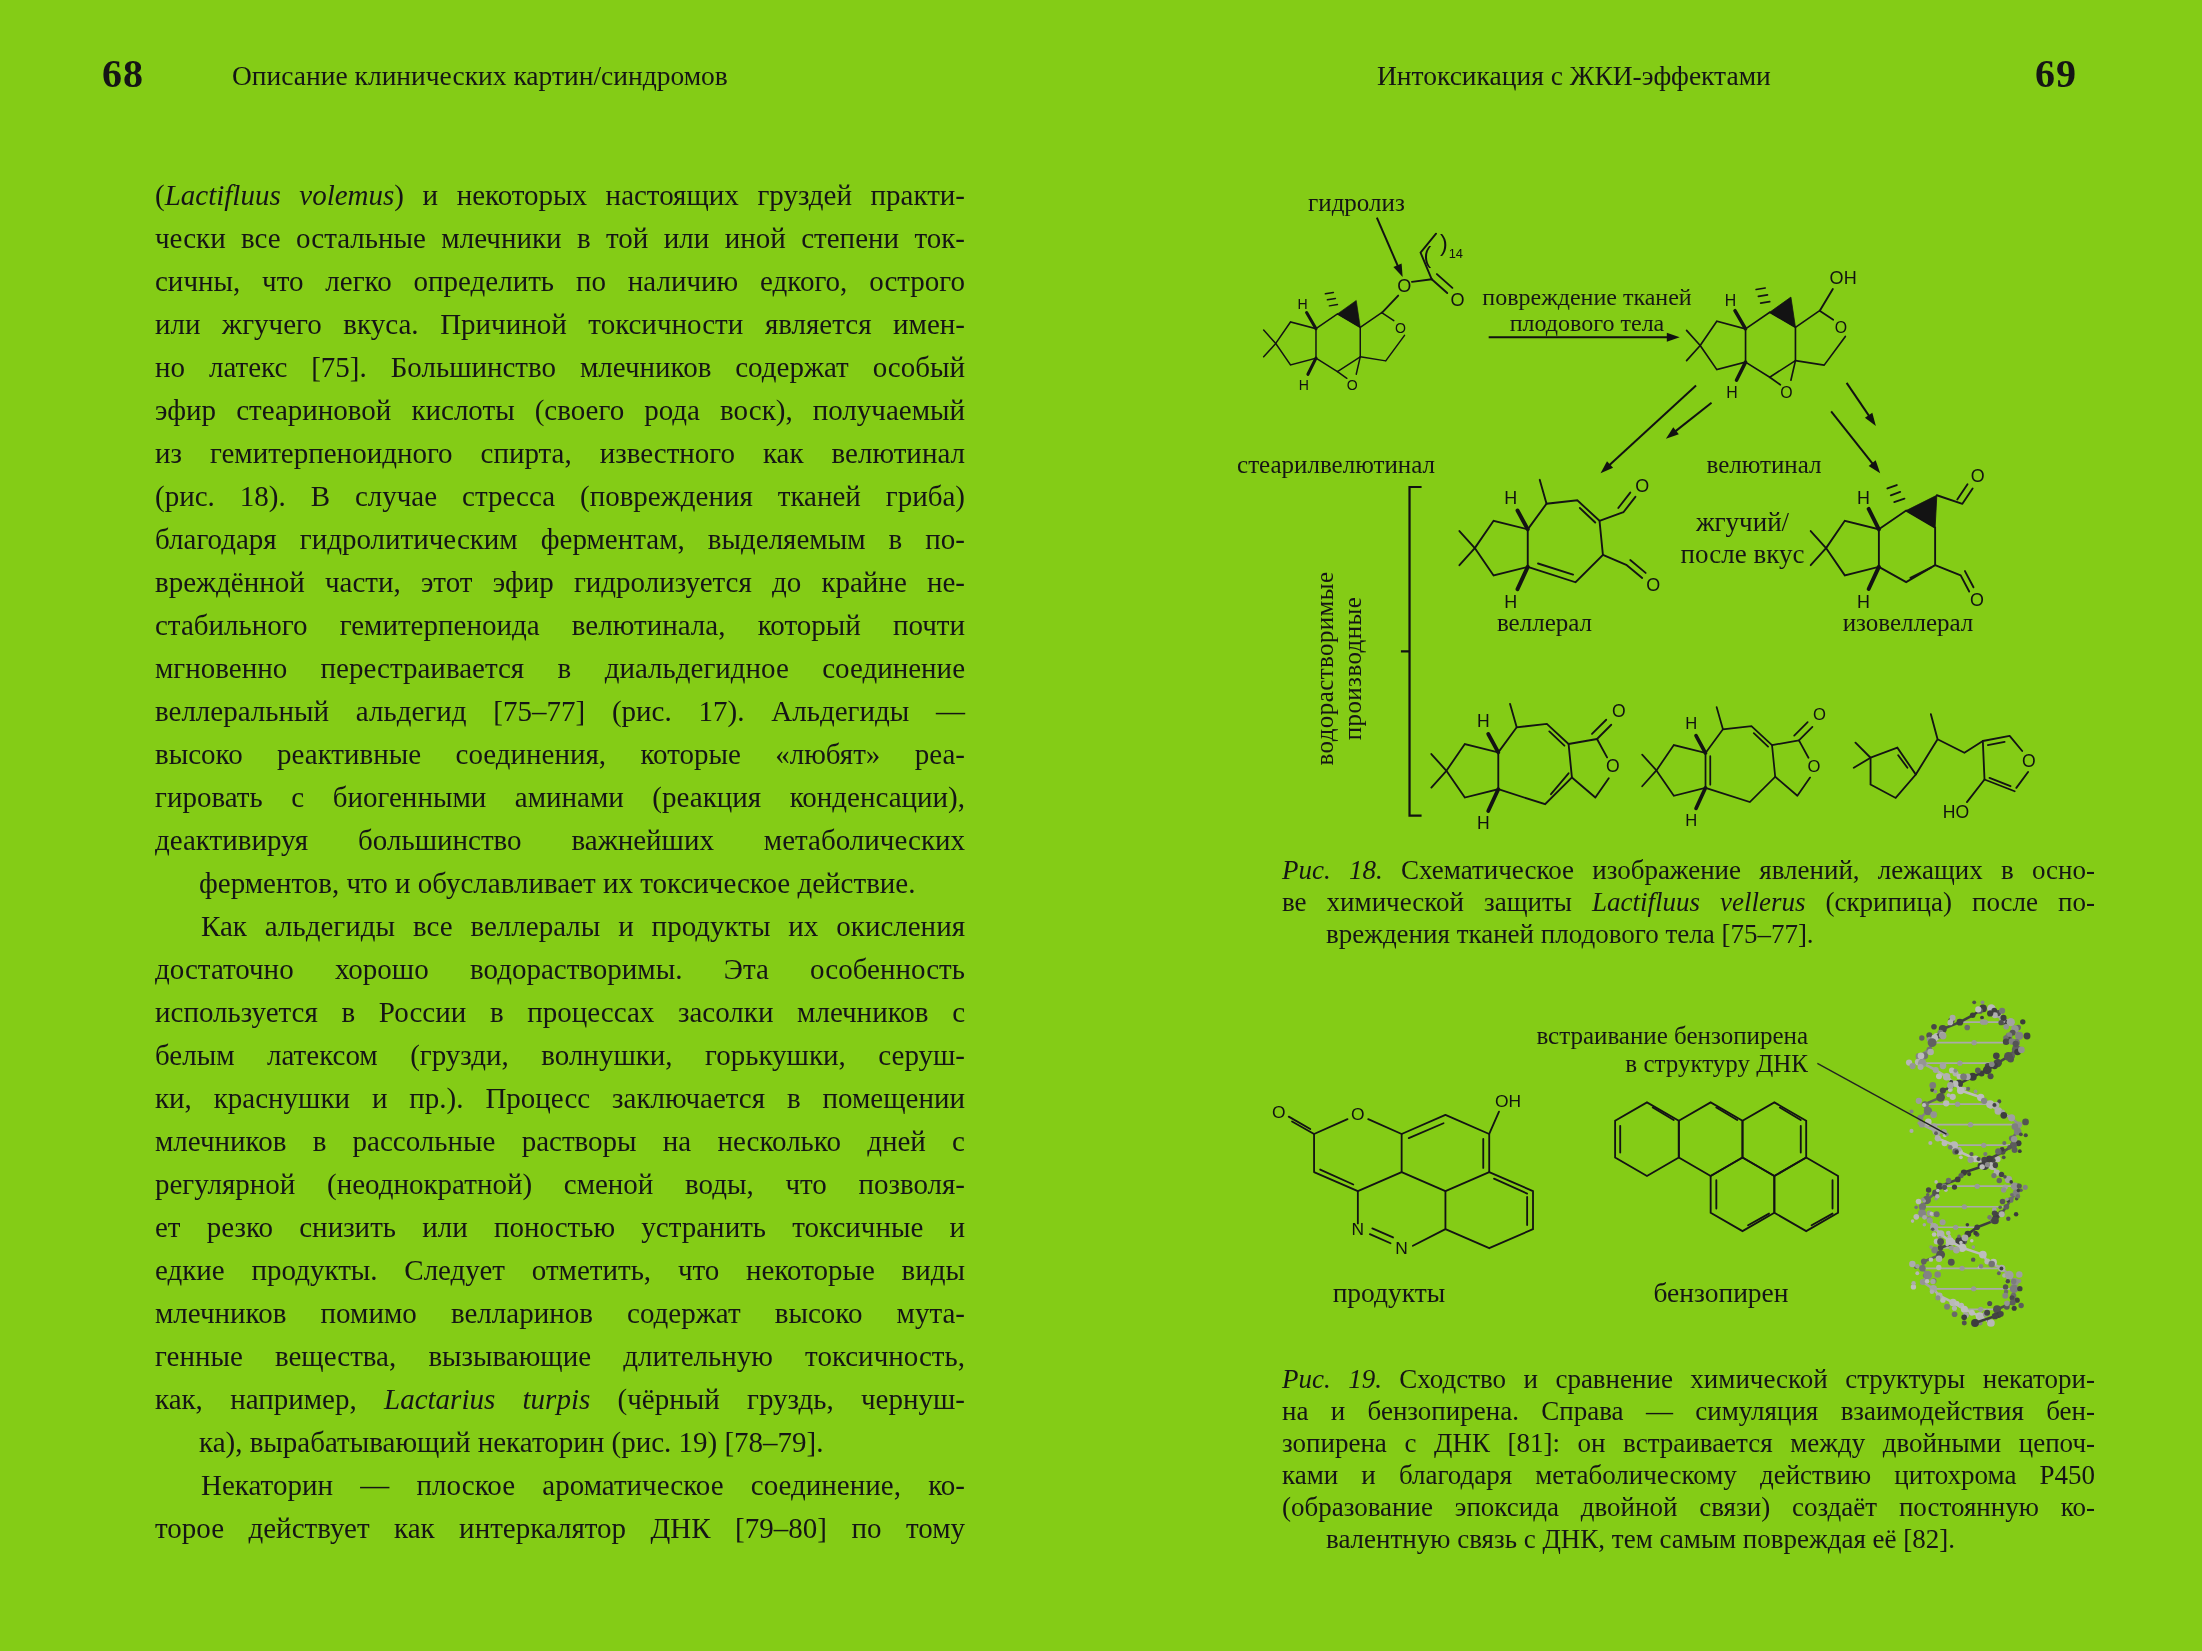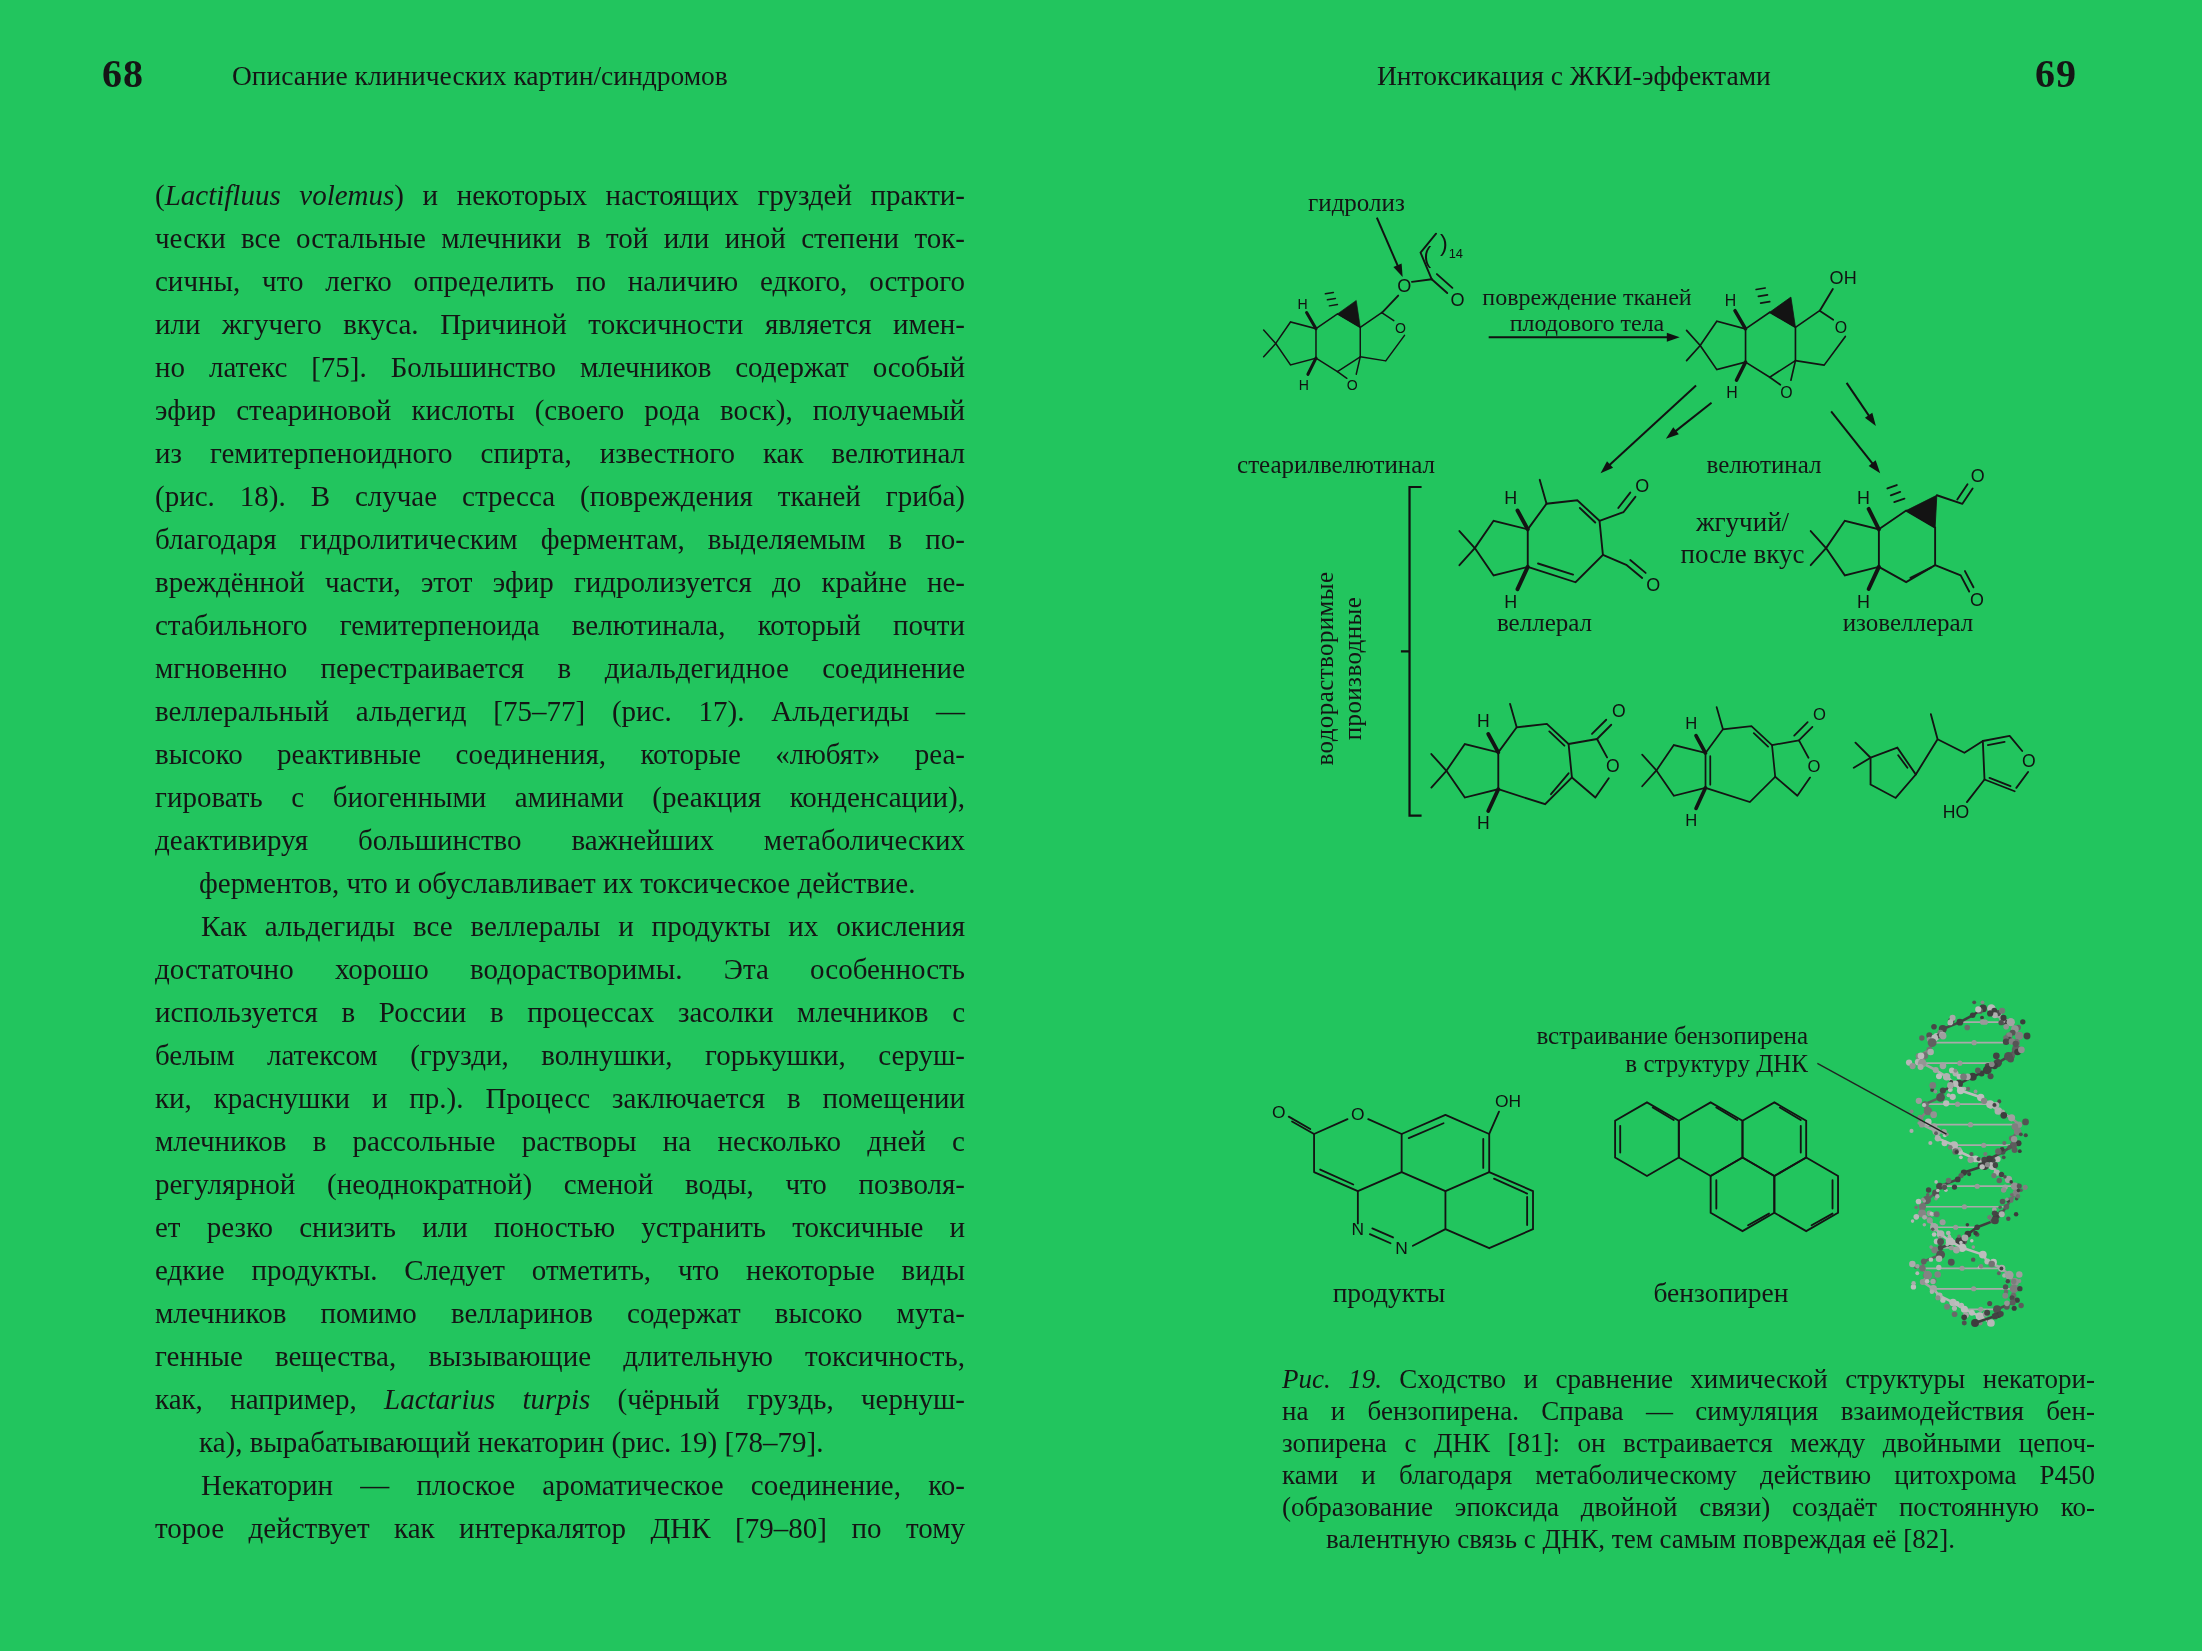--- a/index.html
+++ b/index.html
@@ -1,16 +1,16 @@
 <!DOCTYPE html>
 <html style="font-size:13.8px"><head>
 <meta charset="utf-8">
 <style>
   html,body{margin:0;padding:0;background:#ffffff;}
-  .canvas{position:relative;width:2203px;height:1652px;background:#22c55e;
+  .canvas{position:relative;width:2203px;height:1652px;background:#84cc16;
           font-family:"Liberation Serif",serif;color:#151515;overflow:hidden;}
   .pagenum{position:absolute;font-size:40px;font-weight:700;letter-spacing:0.9px;}
   .runtitle{position:absolute;font-size:27.5px;white-space:nowrap;}
   .body-text{position:absolute;left:155px;top:174px;width:810px;
              font-size:29px;line-height:43px;}
   .tl{text-align:justify;text-align-last:justify;}
   .tl.last{text-align-last:left;margin-left:44px;}
   .tl.ind{text-indent:46px;}
   .caption{position:absolute;width:813px;font-size:27px;line-height:32px;}
   .lbl{position:absolute;font-size:25px;line-height:27.5px;}
@@ -225,20 +225,25 @@
       <path class="b" d="M26,88 L26,120 L56,136 L80,108 L58,76 Z"></path>
       <path class="b" d="M70,100 L59,85"></path>
       <path class="b" d="M80,108 L106,66 M106,66 L98,36 M106,66 L138,82 M138,82 L160,68"></path>
       <path class="b" d="M160,68 L192,62 M166,73 L186,69 M192,62 L207,80 M214,105 L200,124 M198,128 L162,114 M193,122 L168,112 M162,114 L160,68"></path>
       <text x="215" y="99">O</text>
       <path class="b" d="M162,114 L141,141"></path>
       <text x="128" y="160">HO</text>
     </g>
   </svg>
 
+  <div class="caption" style="left:1282px;top:854px" id="cap18">
+      <div class="tl"><i>Рис. 18.</i> Схематическое изображение явлений, лежащих в осно-</div>
+      <div class="tl">ве химической защиты <i>Lactifluus vellerus</i> (скрипица) после по-</div>
+      <div class="tl last">вреждения тканей плодового тела [75–77].</div>
+    </div>
 
   <div class="lbl r" style="left:1454px;top:1022px;width:354px">встраивание бензопирена</div>
   <div class="lbl r" style="left:1454px;top:1050px;width:354px">в структуру ДНК</div>
 
   <svg class="mol" style="left:1249px;top:1075px" width="298" height="185" viewBox="0 0 360 215">
     <g>
       <path class="b" d="M78.6,67 L119,49 M144,49 L184.4,67 M184.4,67 L184.4,113 M184.4,113 L131.5,136 M131.5,136 L78.6,113 M78.6,113 L78.6,67"></path>
       <path class="b" d="M126,128 L86,110"></path>
       <path class="b" d="M78.6,67 L52,52 M74,61 L48,46"></path>
       <text x="36" y="48">O</text>

